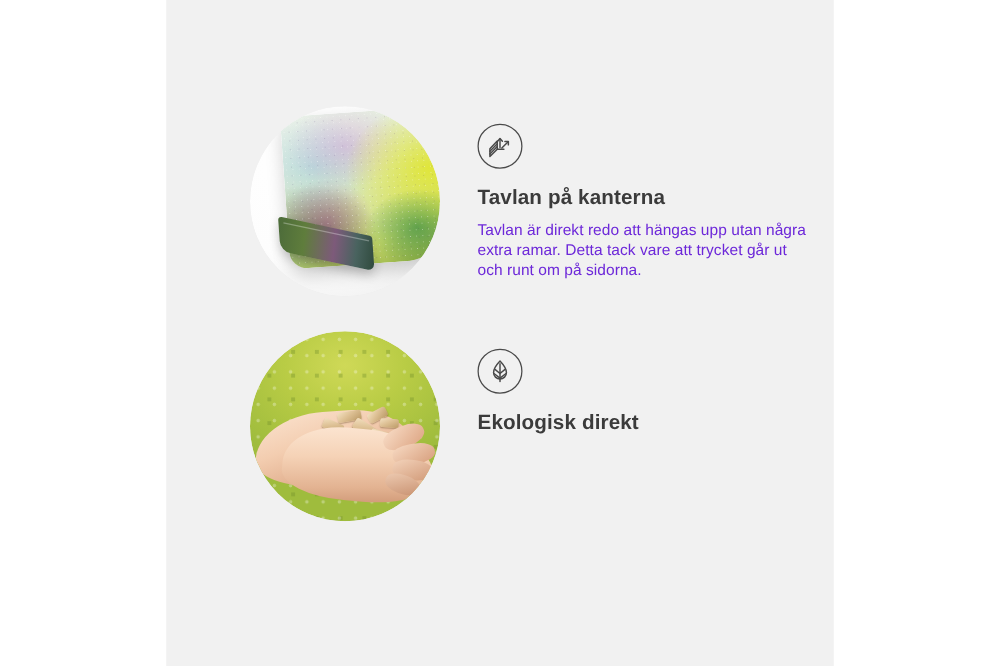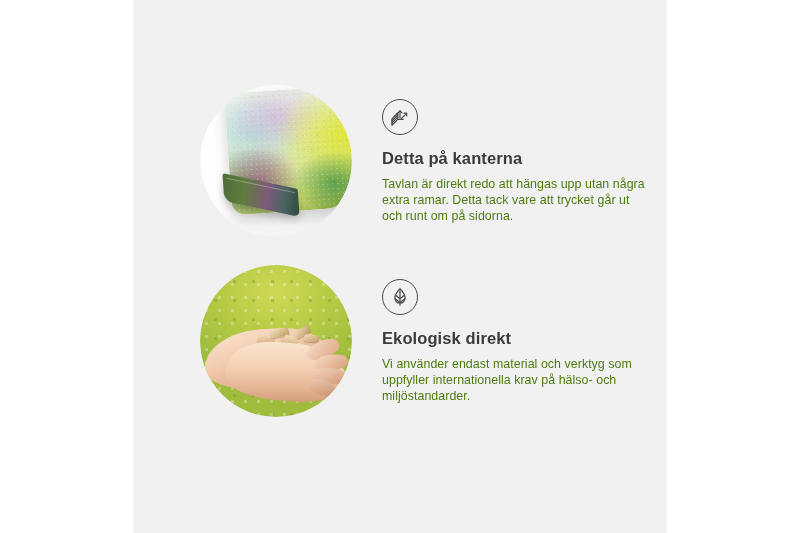--- a/index.html
+++ b/index.html
@@ -177,21 +177,21 @@
   .f-title {
     font-size: 16.5px;
     font-weight: 600;
     color: #3b3b3b;
     letter-spacing: 0.1px;
     margin-bottom: 7px;
     line-height: 1.2;
   }
   .f-desc {
     font-size: 12.4px;
-    color: #4d7c0f;
+    color: #6d28d9;
     line-height: 16.2px;
     letter-spacing: 0.05px;
   }
 </style>
 </head>
 <body>
 
 <div id="stage">
 
   <div id="panel">
@@ -214,21 +214,21 @@
             <path d="M3.2 14.2 L9.6 7.4 L9.6 14.6 L3.2 21.0 Z"></path>
             <path d="M9.6 14.6 L15.4 14.6"></path>
             <path d="M3.2 16.4 L9.6 9.8"></path>
             <path d="M3.2 18.7 L9.6 12.2"></path>
             <path d="M12.0 13.0 L12.0 5.6"></path>
             <path d="M9.9 7.6 L12.0 5.2 L14.1 7.6"></path>
             <path d="M13.6 13.6 L18.9 8.3"></path>
             <path d="M16.3 7.8 L19.3 7.8 L19.3 10.8"></path>
           </svg>
         </div>
-        <div class="f-title">Detta på kanterna</div>
+        <div class="f-title">Tavlan på kanterna</div>
         <div class="f-desc">Tavlan är direkt redo att hängas upp utan några extra ramar. Detta tack vare att trycket går ut och runt om på sidorna.</div>
       </div>
 
     </div>
 
     <div class="feature row-2">
 
       <div class="media">
         <div class="disc-photo">
           <div class="grass-tex"></div>
@@ -260,19 +260,18 @@
       <div class="textblock">
         <div class="f-icon">
           <svg width="22" height="22" viewBox="0 0 24 24" fill="none" stroke="#4a4a4a" stroke-width="1.3" stroke-linecap="round" stroke-linejoin="round">
             <path d="M12 3.0 C8.6 6.6 6.4 9.6 6.4 13.0 C6.4 16.3 8.9 18.8 12 18.8 C15.1 18.8 17.6 16.3 17.6 13.0 C17.6 9.6 15.4 6.6 12 3.0 Z"></path>
             <path d="M12 5.4 L12 21.0"></path>
             <path d="M7.6 10.4 L12 14.0 L16.4 10.4"></path>
             <path d="M7.0 14.2 L12 18.0 L17.0 14.2"></path>
           </svg>
         </div>
         <div class="f-title">Ekologisk direkt</div>
-        <div class="f-desc">Vi använder endast material och verktyg som uppfyller internationella krav på hälso- och miljöstandarder.</div>
       </div>
 
     </div>
 
   </div>
 </div>
 
 </body></html>

